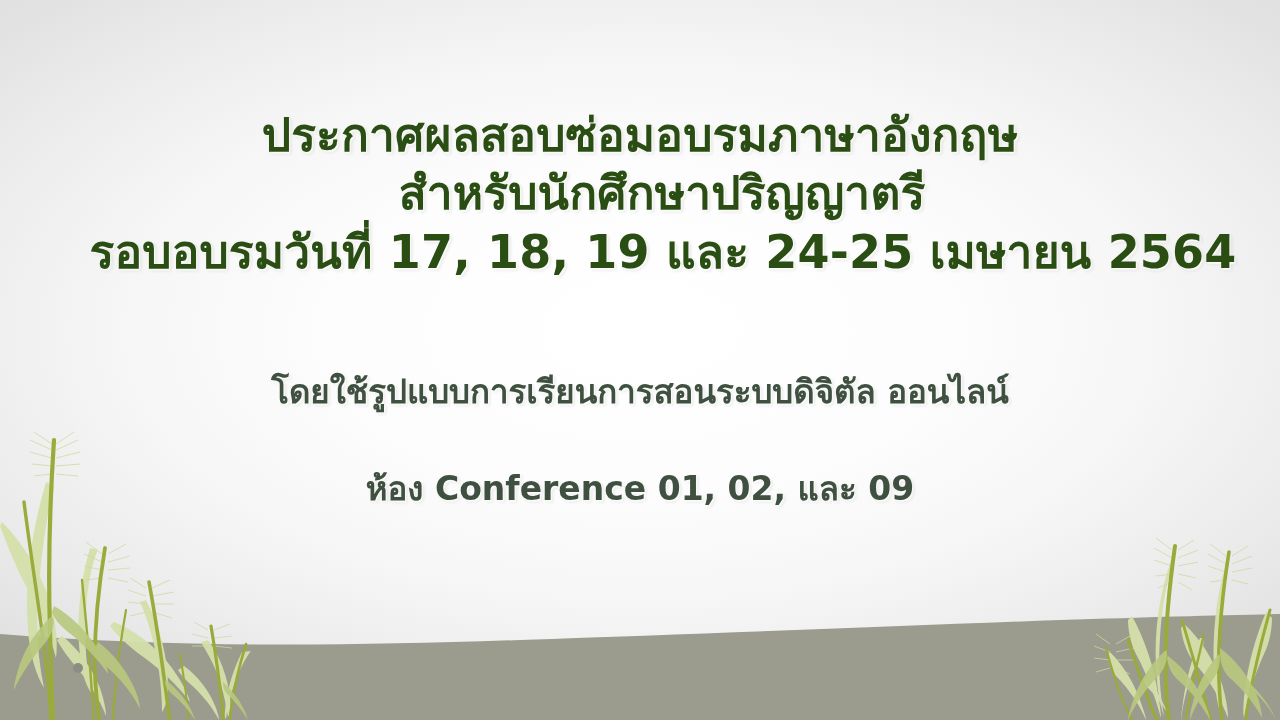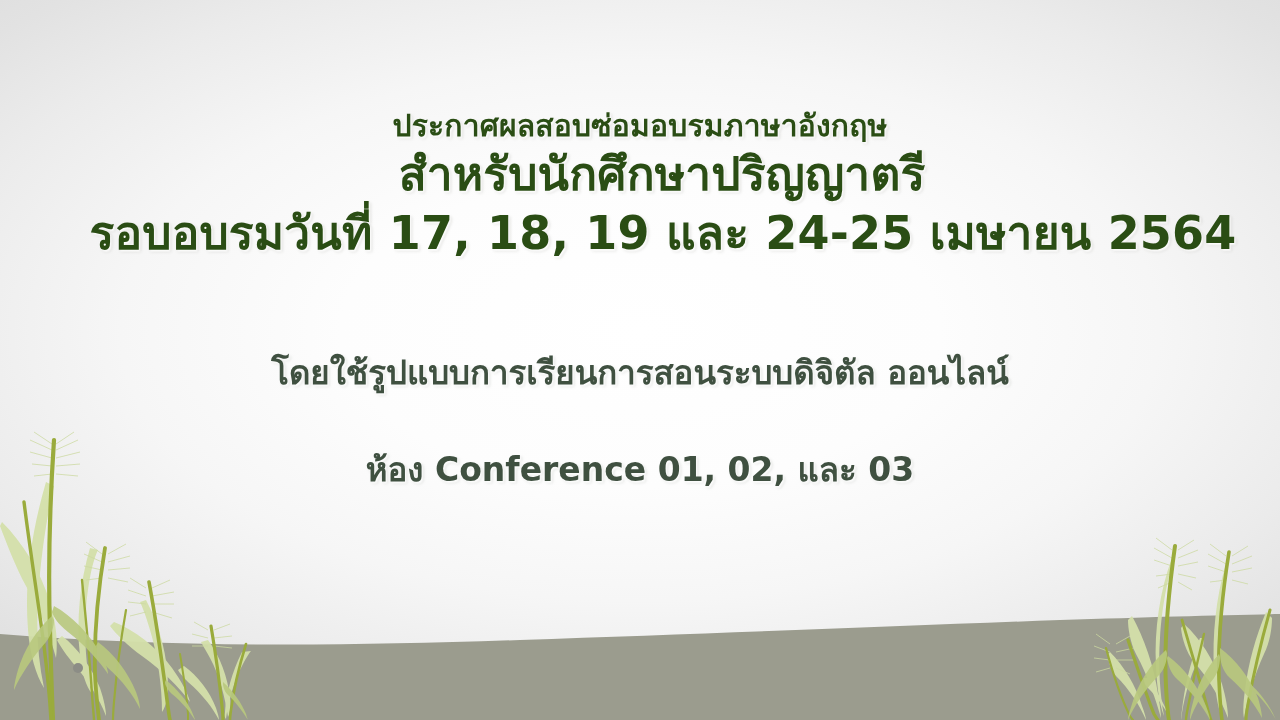--- a/index.html
+++ b/index.html
@@ -58,21 +58,21 @@
     font-weight: bold;
     line-height: 1.18;
     letter-spacing: 0.2px;
     margin: 0;
   }
   .line-1, .line-2, .line-3 {
     color: #2a4d14;
     text-shadow: 1.5px 1.5px 2px rgba(255,255,255,0.95),
                  2px 2px 3px rgba(130,130,120,0.30);
   }
-  .line-1 { font-size: 30px; }
+  .line-1 { font-size: 46px; }
   .line-2 { font-size: 46px; margin-top: 4px; margin-left: 44px; }
   .line-3 { font-size: 46px; margin-top: 4px; margin-left: 46px; }
 
   .subhead {
     font-weight: bold;
     margin: 12px;
     color: #3f5040;
     text-shadow: 1.5px 1.5px 2px rgba(255,255,255,0.92),
                  2px 2px 3px rgba(130,135,125,0.28);
   }
@@ -180,16 +180,16 @@
       </g>
     </svg>
   </div>
 
   <div class="text-block">
     <p class="headline line-1">ประกาศผลสอบซ่อมอบรมภาษาอังกฤษ</p>
     <p class="headline line-2">สำหรับนักศึกษาปริญญาตรี</p>
     <p class="headline line-3">รอบอบรมวันที่ 17, 18, 19 และ 24-25 เมษายน 2564</p>
 
     <p class="subhead line-4">โดยใช้รูปแบบการเรียนการสอนระบบดิจิตัล ออนไลน์</p>
-    <p class="subhead line-5">ห้อง Conference 01, 02, และ 03</p>
+    <p class="subhead line-5">ห้อง Conference 01, 02, และ 09</p>
   </div>
 
 </div>
 
 </body></html>

